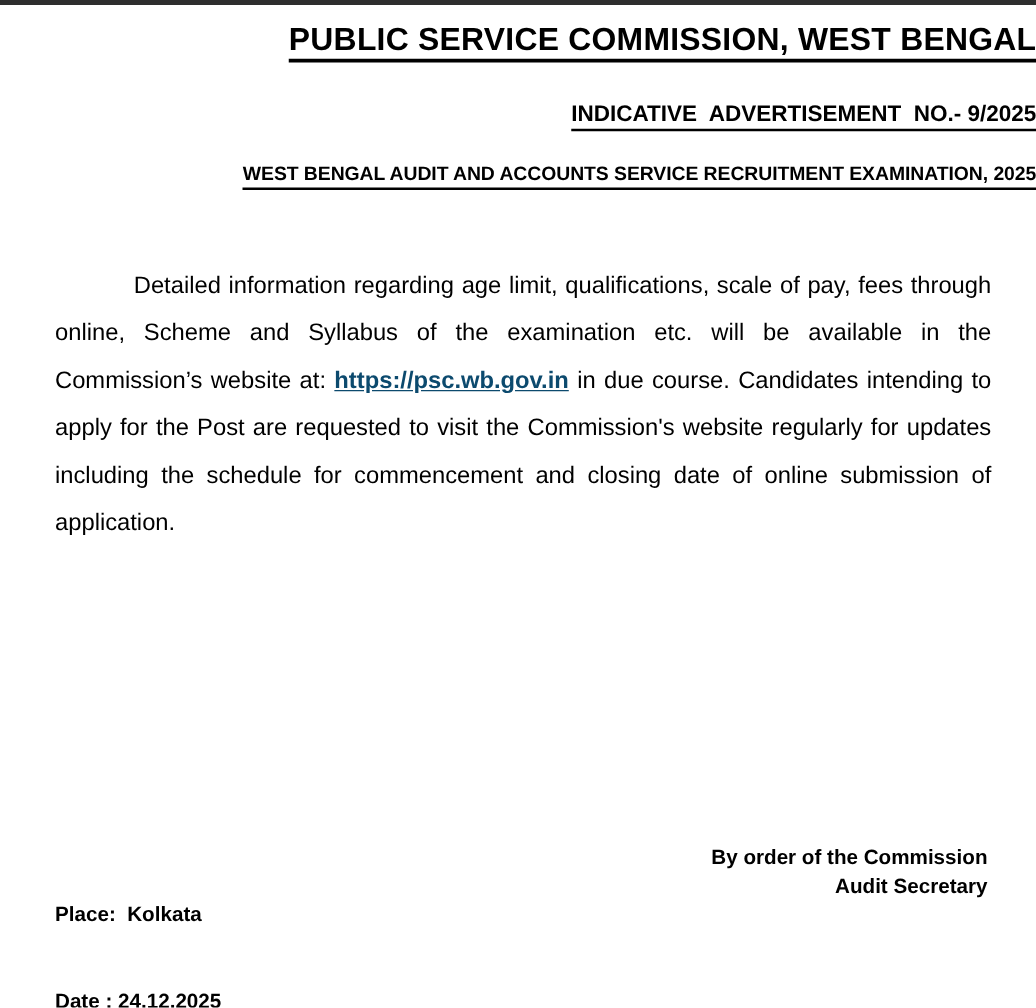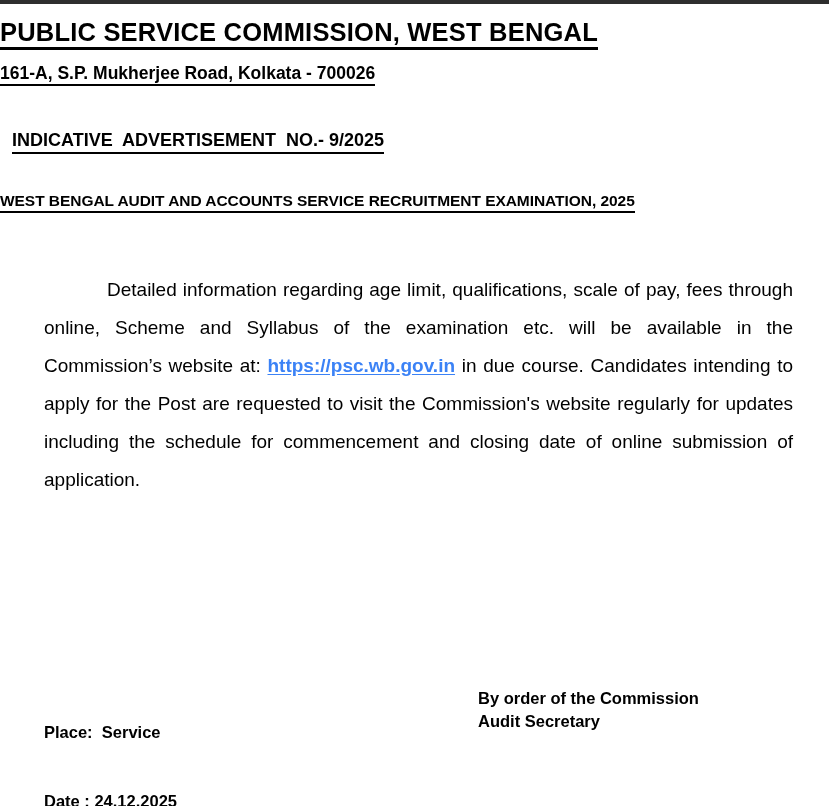--- a/index.html
+++ b/index.html
@@ -31,21 +31,21 @@
     position: absolute;
     top: 4px;
     left: 0;
     width: 829px;
     height: 802px;
     box-sizing: border-box;
   }
 
   
   .header {
-    text-align: left;
+    text-align: right;
     padding-top: 14px;
   }
 
   .doc-title {
     font-size: 25.5px;
     font-weight: bold;
     letter-spacing: 0.2px;
     line-height: 1.1;
     margin: 0;
   }
@@ -62,21 +62,21 @@
     line-height: 1.1;
   }
   .doc-address .u {
     border-bottom: 2px solid #000;
     padding-bottom: 1px;
   }
 
   .advt-no {
     font-size: 18px;
     font-weight: bold;
-    margin: 12px;
+    margin: 0;
     padding-top: 36px;
     line-height: 1.1;
     white-space: pre;
   }
   .advt-no .u {
     border-bottom: 2px solid #000;
     padding-bottom: 2px;
   }
 
   .exam-name {
@@ -109,21 +109,21 @@
   .para + .para {
     margin-top: 14px;
   }
   .para b {
     font-weight: bold;
   }
   .link {
     font-weight: bold;
     text-decoration: underline;
     text-underline-offset: 2px;
-    color: #3b82f6;
+    color: #0c4a6e;
   }
 
   
   .footer {
     position: absolute;
     left: 0;
     top: 671px;
     width: 829px;
     height: 70px;
   }
@@ -132,50 +132,49 @@
     left: 44px;
     top: 0;
     font-size: 16.5px;
     font-weight: bold;
     line-height: 23px;
     white-space: pre;
   }
   .footer-right {
     position: absolute;
     left: 478px;
-    top: 12px;
+    top: 0;
     width: 312px;
-    text-align: left;
+    text-align: right;
     font-size: 16.5px;
     font-weight: bold;
     line-height: 23px;
   }
 </style>
 </head>
 <body>
 
 <div class="scan-edge"></div>
 
 <div class="page">
 
   <div class="header">
     <h1 class="doc-title"><span class="u">PUBLIC SERVICE COMMISSION, WEST BENGAL</span></h1>
-    <p class="doc-address"><span class="u">161-A, S.P. Mukherjee Road, Kolkata - 700026</span></p>
     <p class="advt-no"><span class="u">INDICATIVE  ADVERTISEMENT  NO.- 9/2025</span></p>
     <p class="exam-name"><span class="u">WEST BENGAL AUDIT AND ACCOUNTS SERVICE RECRUITMENT EXAMINATION, 2025</span></p>
   </div>
 
   <div class="body-copy">
 
     <p class="para"><span>Detailed information regarding age limit, qualifications, scale of pay, fees through online, Scheme and Syllabus of the examination etc. will be available in the Commission’s website at:  </span><a class="link" href="#">https://psc.wb.gov.in</a><span>  in due course.   Candidates intending to apply for the Post are requested to visit the Commission's website regularly for updates including the schedule for commencement and closing date of online submission of application.</span></p>
   </div>
 
   <div class="footer">
     <div class="footer-left">
-      <div>Place:  Service</div>
+      <div>Place:  Kolkata</div>
       <div>Date : 24.12.2025</div>
     </div>
     <div class="footer-right">
       <div>By order of the Commission</div>
       <div>Audit Secretary</div>
     </div>
   </div>
 
 </div>
 

